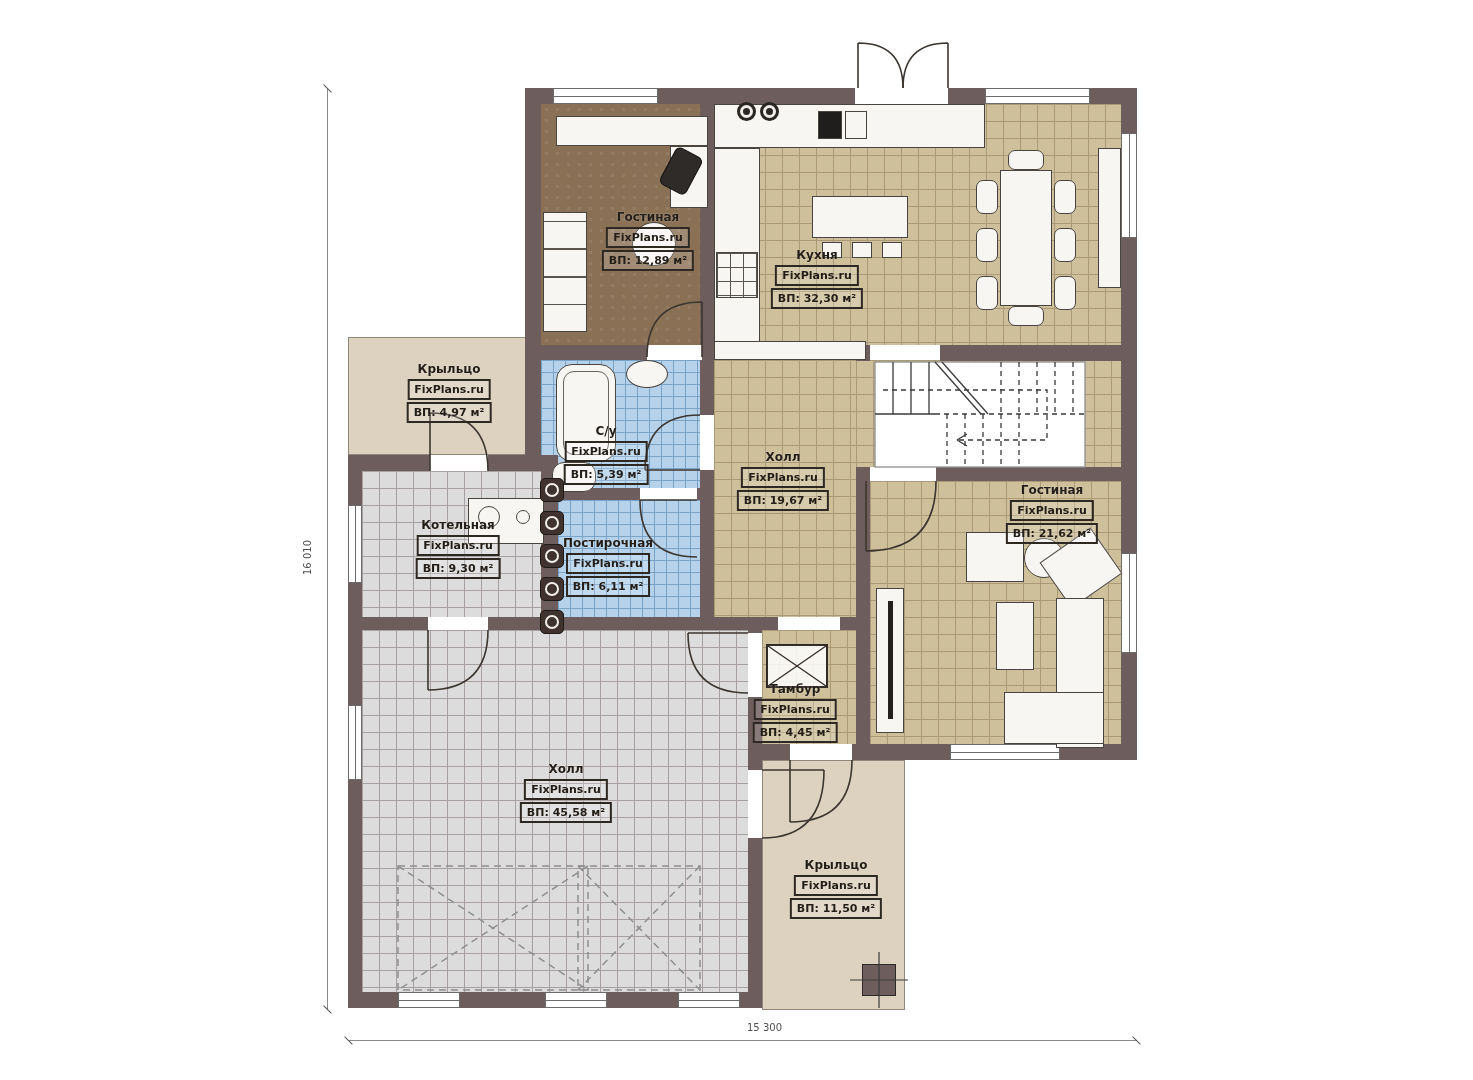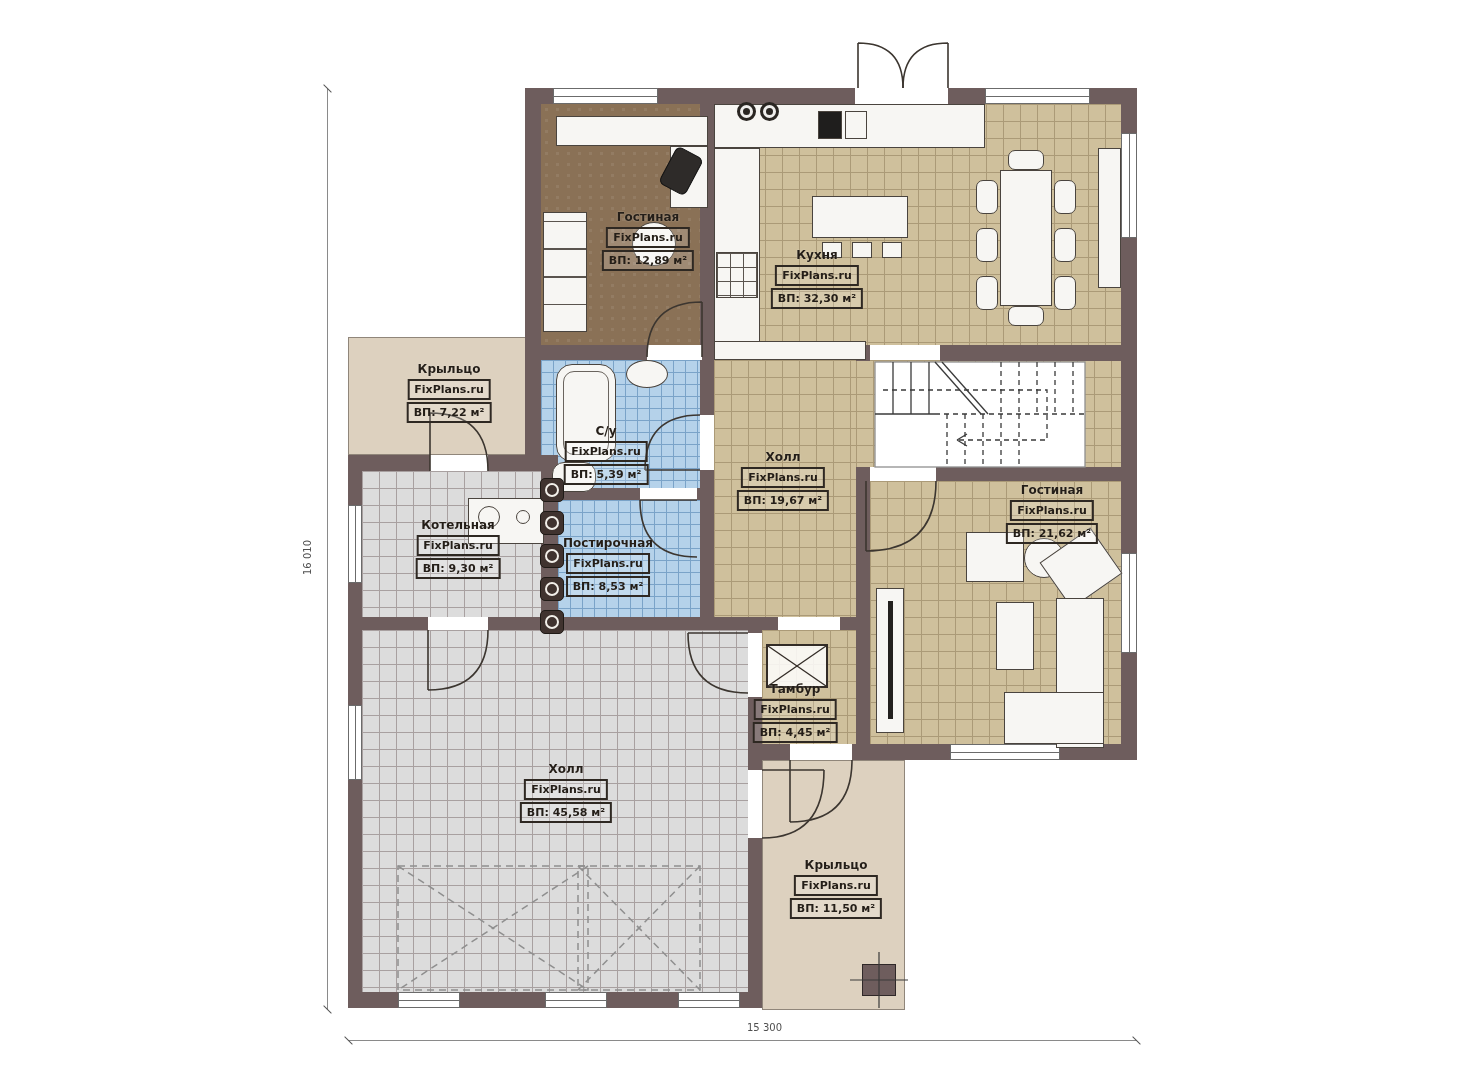--- a/index.html
+++ b/index.html
@@ -256,21 +256,21 @@
     <div class="lbox">ВП: 12,89 м²</div>
   </div>
   <div class="room-label" style="left:817px;top:248px">
     <div class="rname">Кухня</div>
     <div class="lbox">FixPlans.ru</div>
     <div class="lbox">ВП: 32,30 м²</div>
   </div>
   <div class="room-label" style="left:449px;top:362px">
     <div class="rname">Крыльцо</div>
     <div class="lbox">FixPlans.ru</div>
-    <div class="lbox">ВП: 7,22 м²</div>
+    <div class="lbox">ВП: 4,97 м²</div>
   </div>
   <div class="room-label" style="left:606px;top:424px">
     <div class="rname">С/у</div>
     <div class="lbox">FixPlans.ru</div>
     <div class="lbox">ВП: 5,39 м²</div>
   </div>
   <div class="room-label" style="left:783px;top:450px">
     <div class="rname">Холл</div>
     <div class="lbox">FixPlans.ru</div>
     <div class="lbox">ВП: 19,67 м²</div>
@@ -281,21 +281,21 @@
     <div class="lbox">ВП: 21,62 м²</div>
   </div>
   <div class="room-label" style="left:458px;top:518px">
     <div class="rname">Котельная</div>
     <div class="lbox">FixPlans.ru</div>
     <div class="lbox">ВП: 9,30 м²</div>
   </div>
   <div class="room-label" style="left:608px;top:536px">
     <div class="rname">Постирочная</div>
     <div class="lbox">FixPlans.ru</div>
-    <div class="lbox">ВП: 8,53 м²</div>
+    <div class="lbox">ВП: 6,11 м²</div>
   </div>
   <div class="room-label" style="left:795px;top:682px">
     <div class="rname">Тамбур</div>
     <div class="lbox">FixPlans.ru</div>
     <div class="lbox">ВП: 4,45 м²</div>
   </div>
   <div class="room-label" style="left:566px;top:762px">
     <div class="rname">Холл</div>
     <div class="lbox">FixPlans.ru</div>
     <div class="lbox">ВП: 45,58 м²</div>

